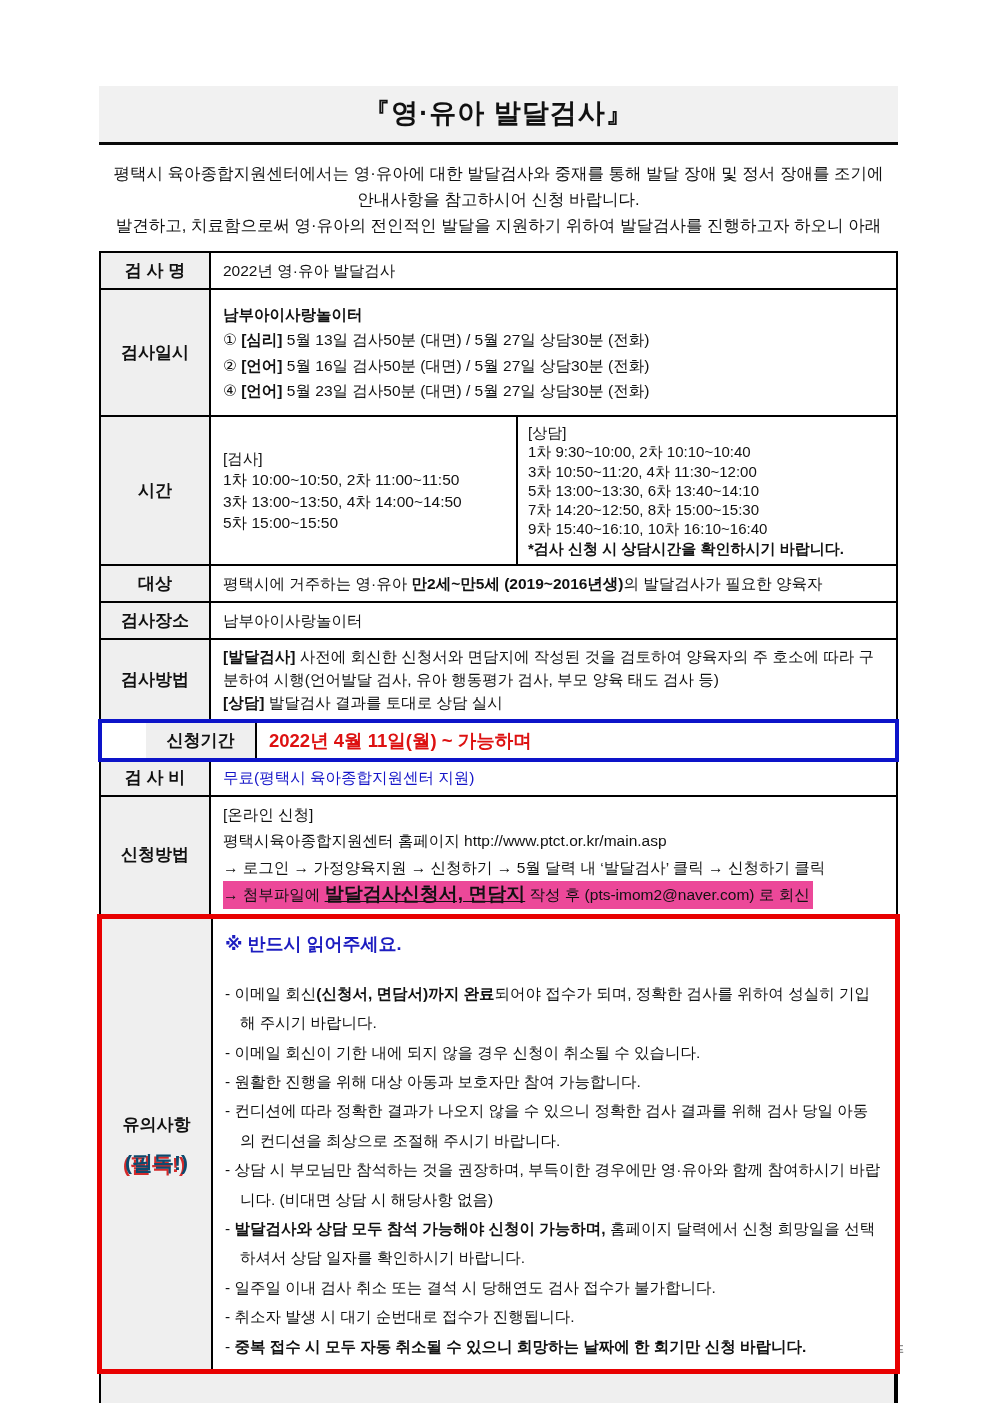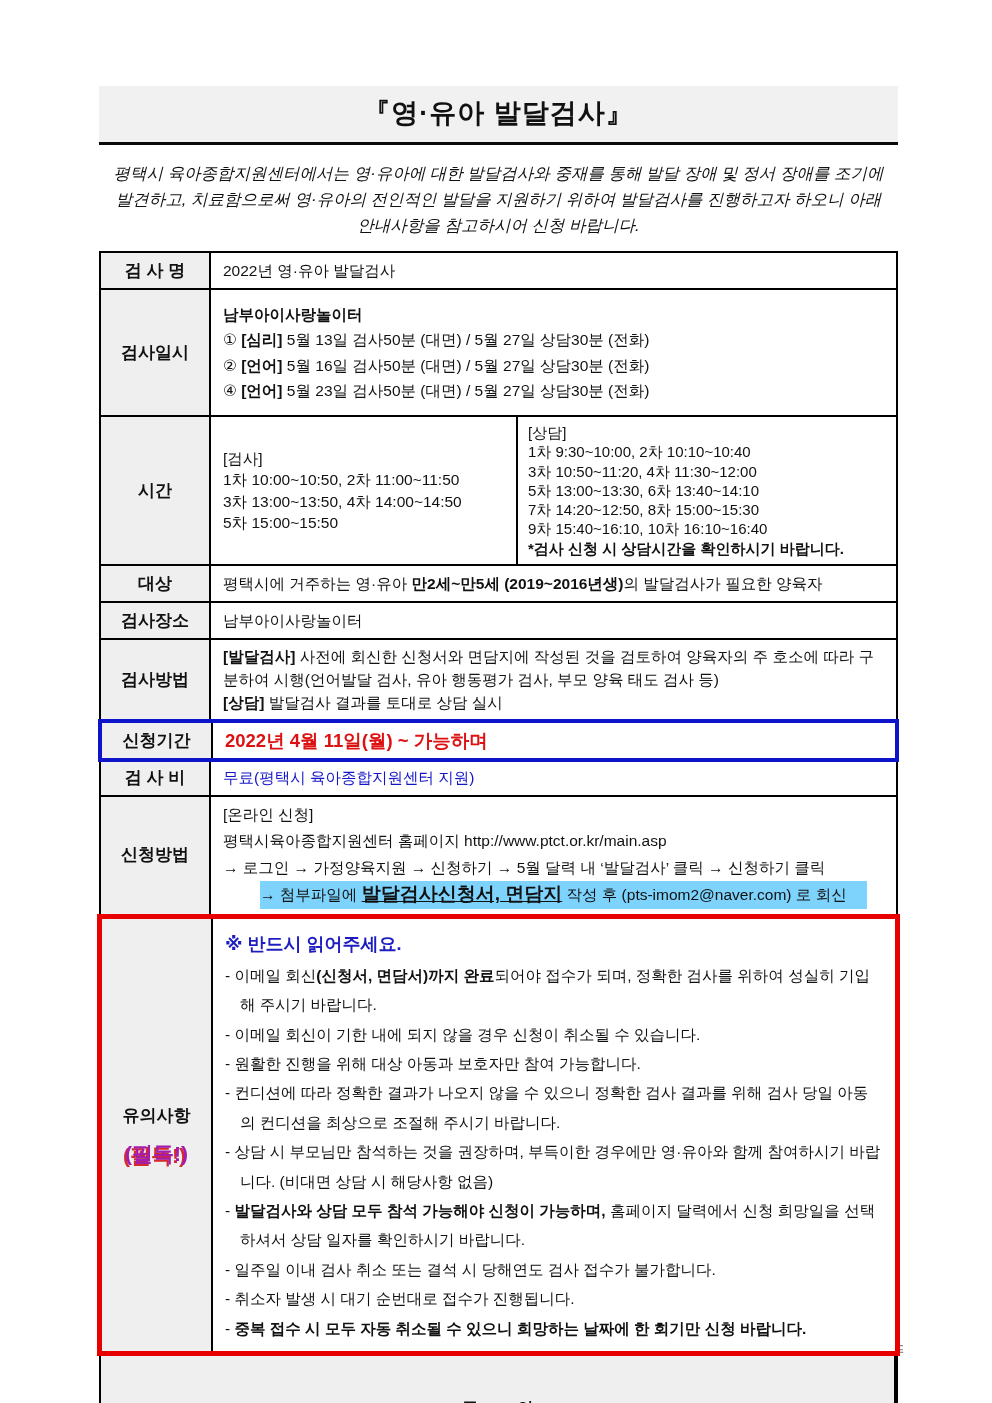--- a/index.html
+++ b/index.html
@@ -12,21 +12,21 @@
   .container { position:absolute; left:99px; top:86px; width:799px; }
 
   
   .title-bar {
     background:#f1f1f1; border-bottom:3px solid #0a0a0a;
     text-align:center; padding:9px 0 11px;
   }
   .title-bar h1 { font-size:27px; font-weight:800; letter-spacing:1px; }
 
   
-  .intro { margin-top:15px; text-align:center; font-size:16.5px; line-height:26px;font-style:italic; }
+  .intro { margin-top:15px; text-align:center; font-size:16.5px; line-height:26px; }
 
   
   .info-table { margin-top:13px; border:2px solid #000; background:#fff; }
   .row { display:flex; border-bottom:2px solid #000; background:#fff; }
   .row:last-child { border-bottom:none;flex-direction:column; }
   .lbl {
     flex:0 0 110px; background:#efefef; border-right:2px solid #000;
     display:flex; flex-direction:column; align-items:center; justify-content:center;
     font-weight:700; font-size:17px; text-align:center; padding:4px 2px;
     white-space:pre; line-height:22px;
@@ -58,40 +58,41 @@
   .time-right {
     flex:1; border-left:2px solid #000; padding:6px 10px;
     font-size:15px; line-height:19.3px; display:flex; flex-direction:column; justify-content:center;
   }
   .time-note { font-weight:700; }
 
   
   .row-apply {
     border:4px solid #0d14c9; margin:-2px -3px; position:relative; z-index:3;
     min-height:40px;
+    padding-left:44px;
   }
   .row-apply .lbl { flex-basis:111px; }
   .row-apply .val { color:#dd1111; font-weight:700; font-size:18.5px; }
 
   
-  .hl-line { background:#7dd3fc; display:inline-block; padding-right:20px;margin-left:37px; }
+  .hl-line { background:#ec4899; display:inline-block; padding-right:3px; }
   .attach-bold { font-weight:700; font-size:19px; text-decoration:underline; }
 
   
   .row-notes {
     border:5px solid #e80000; margin:-2px -4px; position:relative; z-index:2;
     min-height:388px;
   }
   .row-notes .lbl { flex-basis:111px; justify-content:center; gap:16px; }
   .notes-label2 {
-    color:#a21caf; font-weight:800; font-size:21px;
+    color:#0c4a6e; font-weight:800; font-size:21px;
     text-shadow:-2px 2px 0 #d42a2a;
   }
   .row-notes .val { padding:10px 12px 8px; justify-content:flex-start; }
-  .notes-heading { color:#1d1dc0; font-weight:700; font-size:18px; line-height:30px; margin-bottom:2px; }
+  .notes-heading { color:#1d1dc0; font-weight:700; font-size:18px; line-height:30px; margin-bottom:20px; }
   .note-item { padding-left:15px; text-indent:-15px; font-size:15.5px; line-height:29.4px; }
 
   
   .footer-logo {
     position:absolute; right:88px; top:1303px;
     display:flex; align-items:center; gap:10px;
   }
   .logo-text { display:flex; flex-direction:column; }
   .logo-kr { color:#8f8f8f; font-weight:700; font-size:25px; letter-spacing:0.5px; line-height:28px; }
   .logo-en { color:#8f8f8f; font-weight:700; font-size:11.5px; letter-spacing:0.3px; line-height:15px; }
@@ -100,22 +101,22 @@
 <body>
 
 <div class="container">
 
   <div class="title-bar">
     <h1>『영·유아 발달검사』</h1>
   </div>
 
   <div class="intro">
     <div>평택시 육아종합지원센터에서는 영·유아에 대한 발달검사와 중재를 통해 발달 장애 및 정서 장애를 조기에</div>
+    <div>안내사항을 참고하시어 신청 바랍니다.</div>
     <div>발견하고, 치료함으로써 영·유아의 전인적인 발달을 지원하기 위하여 발달검사를 진행하고자 하오니 아래</div>
-    <div>안내사항을 참고하시어 신청 바랍니다.</div>
   </div>
 
   <div class="info-table">
 
     <div class="row row-name">
       <div class="lbl">검 사 명</div>
       <div class="val">
         <div><span>2022년 영·유아 발달검사</span></div>
       </div>
     </div>

